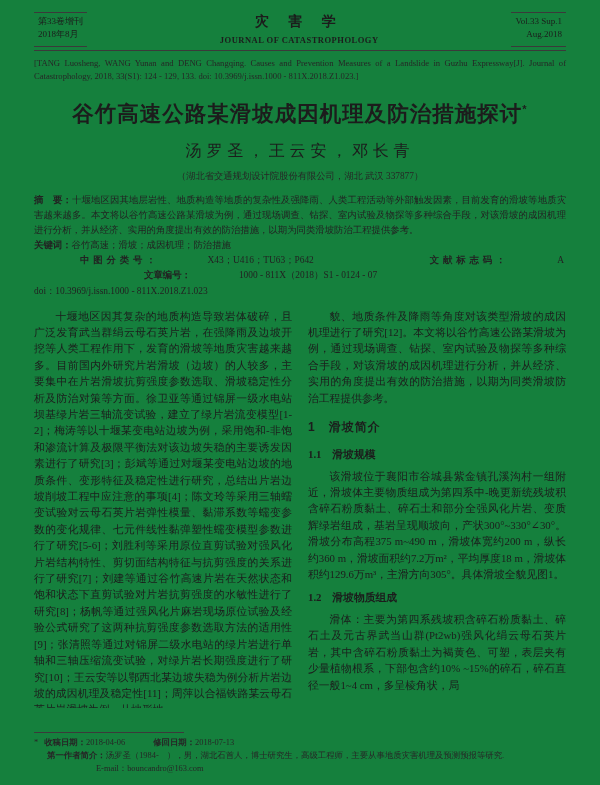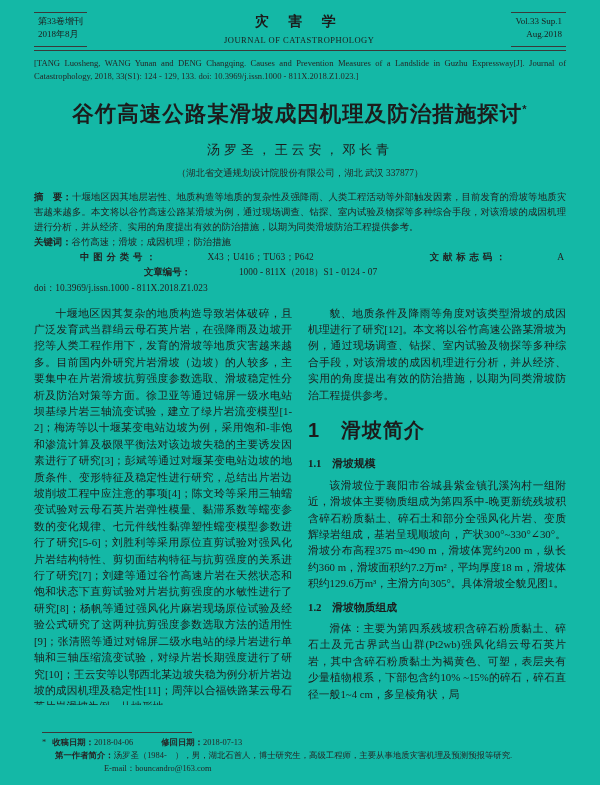--- a/index.html
+++ b/index.html
@@ -5,80 +5,80 @@
   html,body{margin:0;padding:0;}
   body{
     width:600px;height:785px;
     background:#e9e8e4;
     font-family:"Liberation Serif","DejaVu Serif",serif;
     color:#1c1c1c;
   }
   .page{
     width:600px;height:785px;
     box-sizing:border-box;
-    background:#14b8a6;
+    background:#15803d;
     padding:12px 34px 0 34px;
     overflow:hidden;
     position:relative;
   }
   
   .jheader{
     display:flex;justify-content:space-between;align-items:stretch;
     font-size:9px;line-height:1.45;
   }
   .jh-side{
     border-top:1px solid #3a3a3a;border-bottom:1px solid #3a3a3a;
     padding:2px 4px;white-space:nowrap;
   }
   .jh-left{text-align:left;}
   .jh-right{text-align:right;}
   .jh-center{text-align:center;flex:1;padding:0 8px;}
   .jname{font-size:14px;font-weight:bold;letter-spacing:8px;}
-  .jname-en{font-size:8.5px;font-weight:normal;letter-spacing:0.5px;margin-top:2px;text-align:center;}
+  .jname-en{font-size:8.5px;font-weight:bold;letter-spacing:0.5px;margin-top:2px;text-align:center;}
   .header-rule{border-bottom:1.5px solid #3a3a3a;margin-top:3px;}
   
   .citation{
     font-size:8.6px;line-height:1.55;text-align:justify;
     margin-top:6px;color:#262626;
   }
   .citation p{margin:0;}
   
   .title{
     font-size:21.5px;font-weight:bold;text-align:center;
     margin:16px 0 0 0;letter-spacing:1px;
     font-family:"Liberation Sans","DejaVu Sans",sans-serif;
   }
   .title sup{font-size:11px;}
   .authors{
-    text-align:center;font-size:13px;margin-top:13px;letter-spacing:0.3em;
+    text-align:center;font-size:16px;margin-top:13px;letter-spacing:0.3em;
   }
   .affil{text-align:center;font-size:9.3px;margin-top:8px;color:#262626;}
   
   .abstract{
     font-size:9.4px;line-height:1.6;text-align:justify;
     margin-top:10px;color:#222;
   }
   .abstract p{margin:0;}
   .b{font-weight:bold;}
   .meta-line span{margin-right:2px;padding-left:46px;}
   .meta-gap{display:inline-block;width:16px;}
   
   .columns{
     display:flex;gap:16px;margin-top:9px;height:400px;overflow:hidden;
   }
   .col{flex:1;font-size:10.8px;line-height:1.52;text-align:justify;}
   .col p{margin:0;text-indent:2em;}
   .col h2{
-    font-size:20px;font-weight:bold;margin:12px 0 10px 0;
+    font-size:12px;font-weight:bold;margin:12px 0 10px 0;
     font-family:"Liberation Sans","DejaVu Sans",sans-serif;letter-spacing:1px;
   }
   .col h3{font-size:10.8px;font-weight:bold;margin:7px 0 5px 0;}
   
   .footnote{
-    position:absolute;left:42px;right:34px;bottom:10px;
+    position:absolute;left:34px;right:34px;bottom:10px;
     font-size:8.4px;line-height:1.55;color:#262626;
   }
   .fn-rule{width:150px;border-top:1px solid #3a3a3a;margin-bottom:3px;}
   .footnote p{margin:0;}
   .fn-line1 .fn-mark{margin-right:6px;}
   .fn-gap{display:inline-block;width:28px;}
   .fn-bio{padding-left:13px;}
   .fn-email{padding-left:62px;}
 </style>
 </head>

